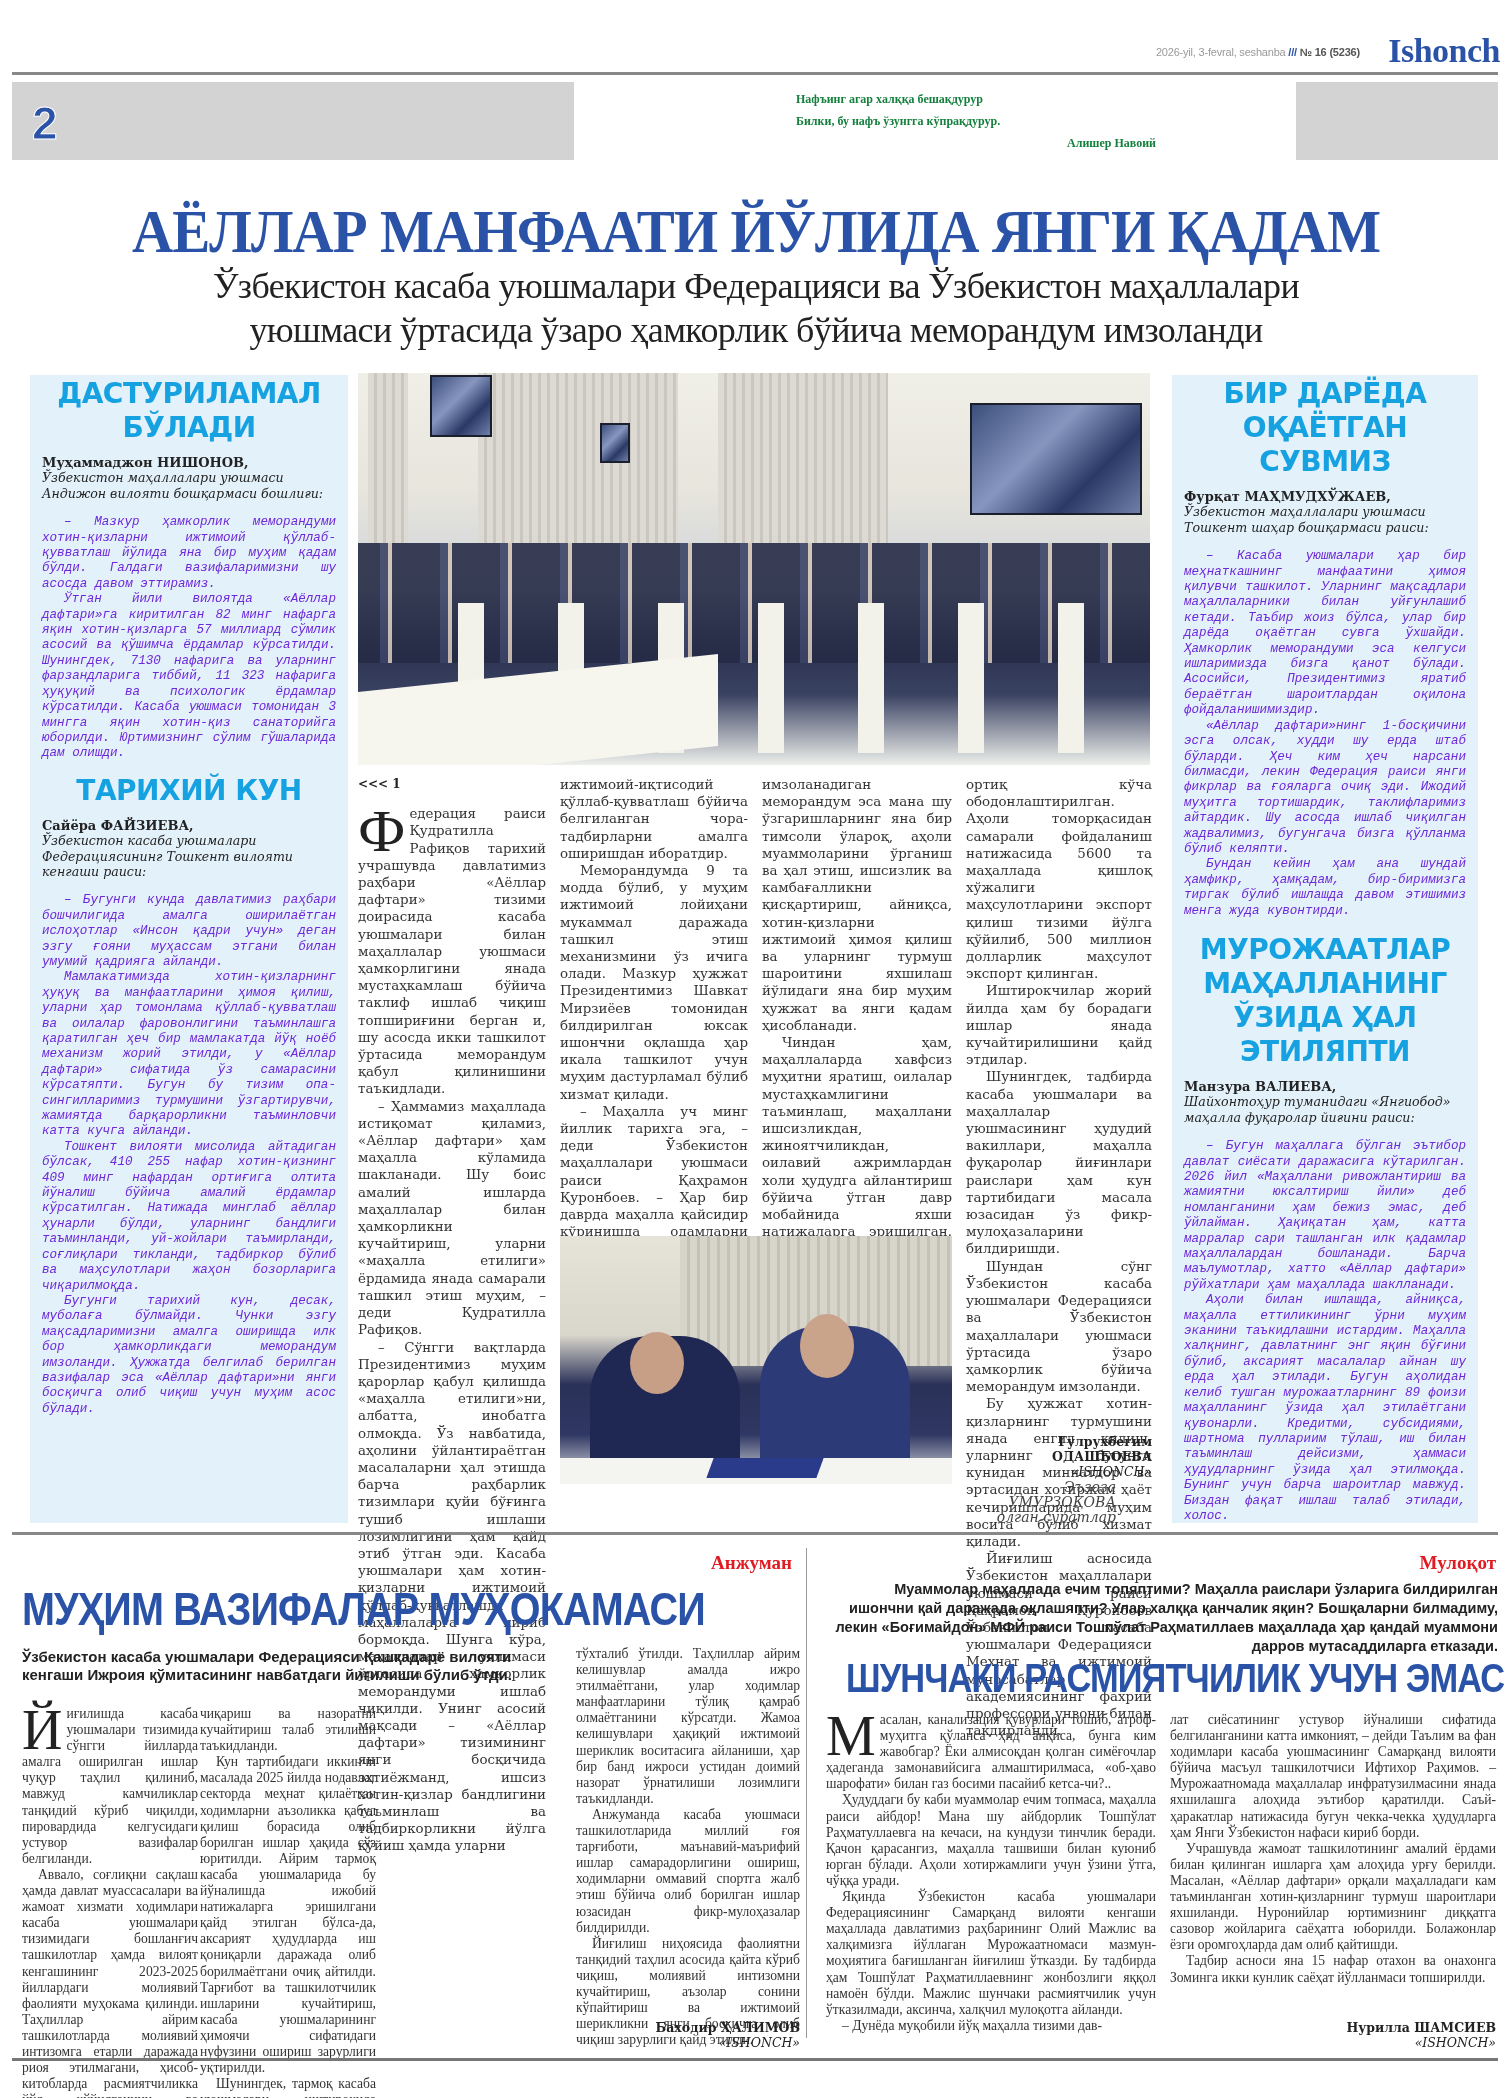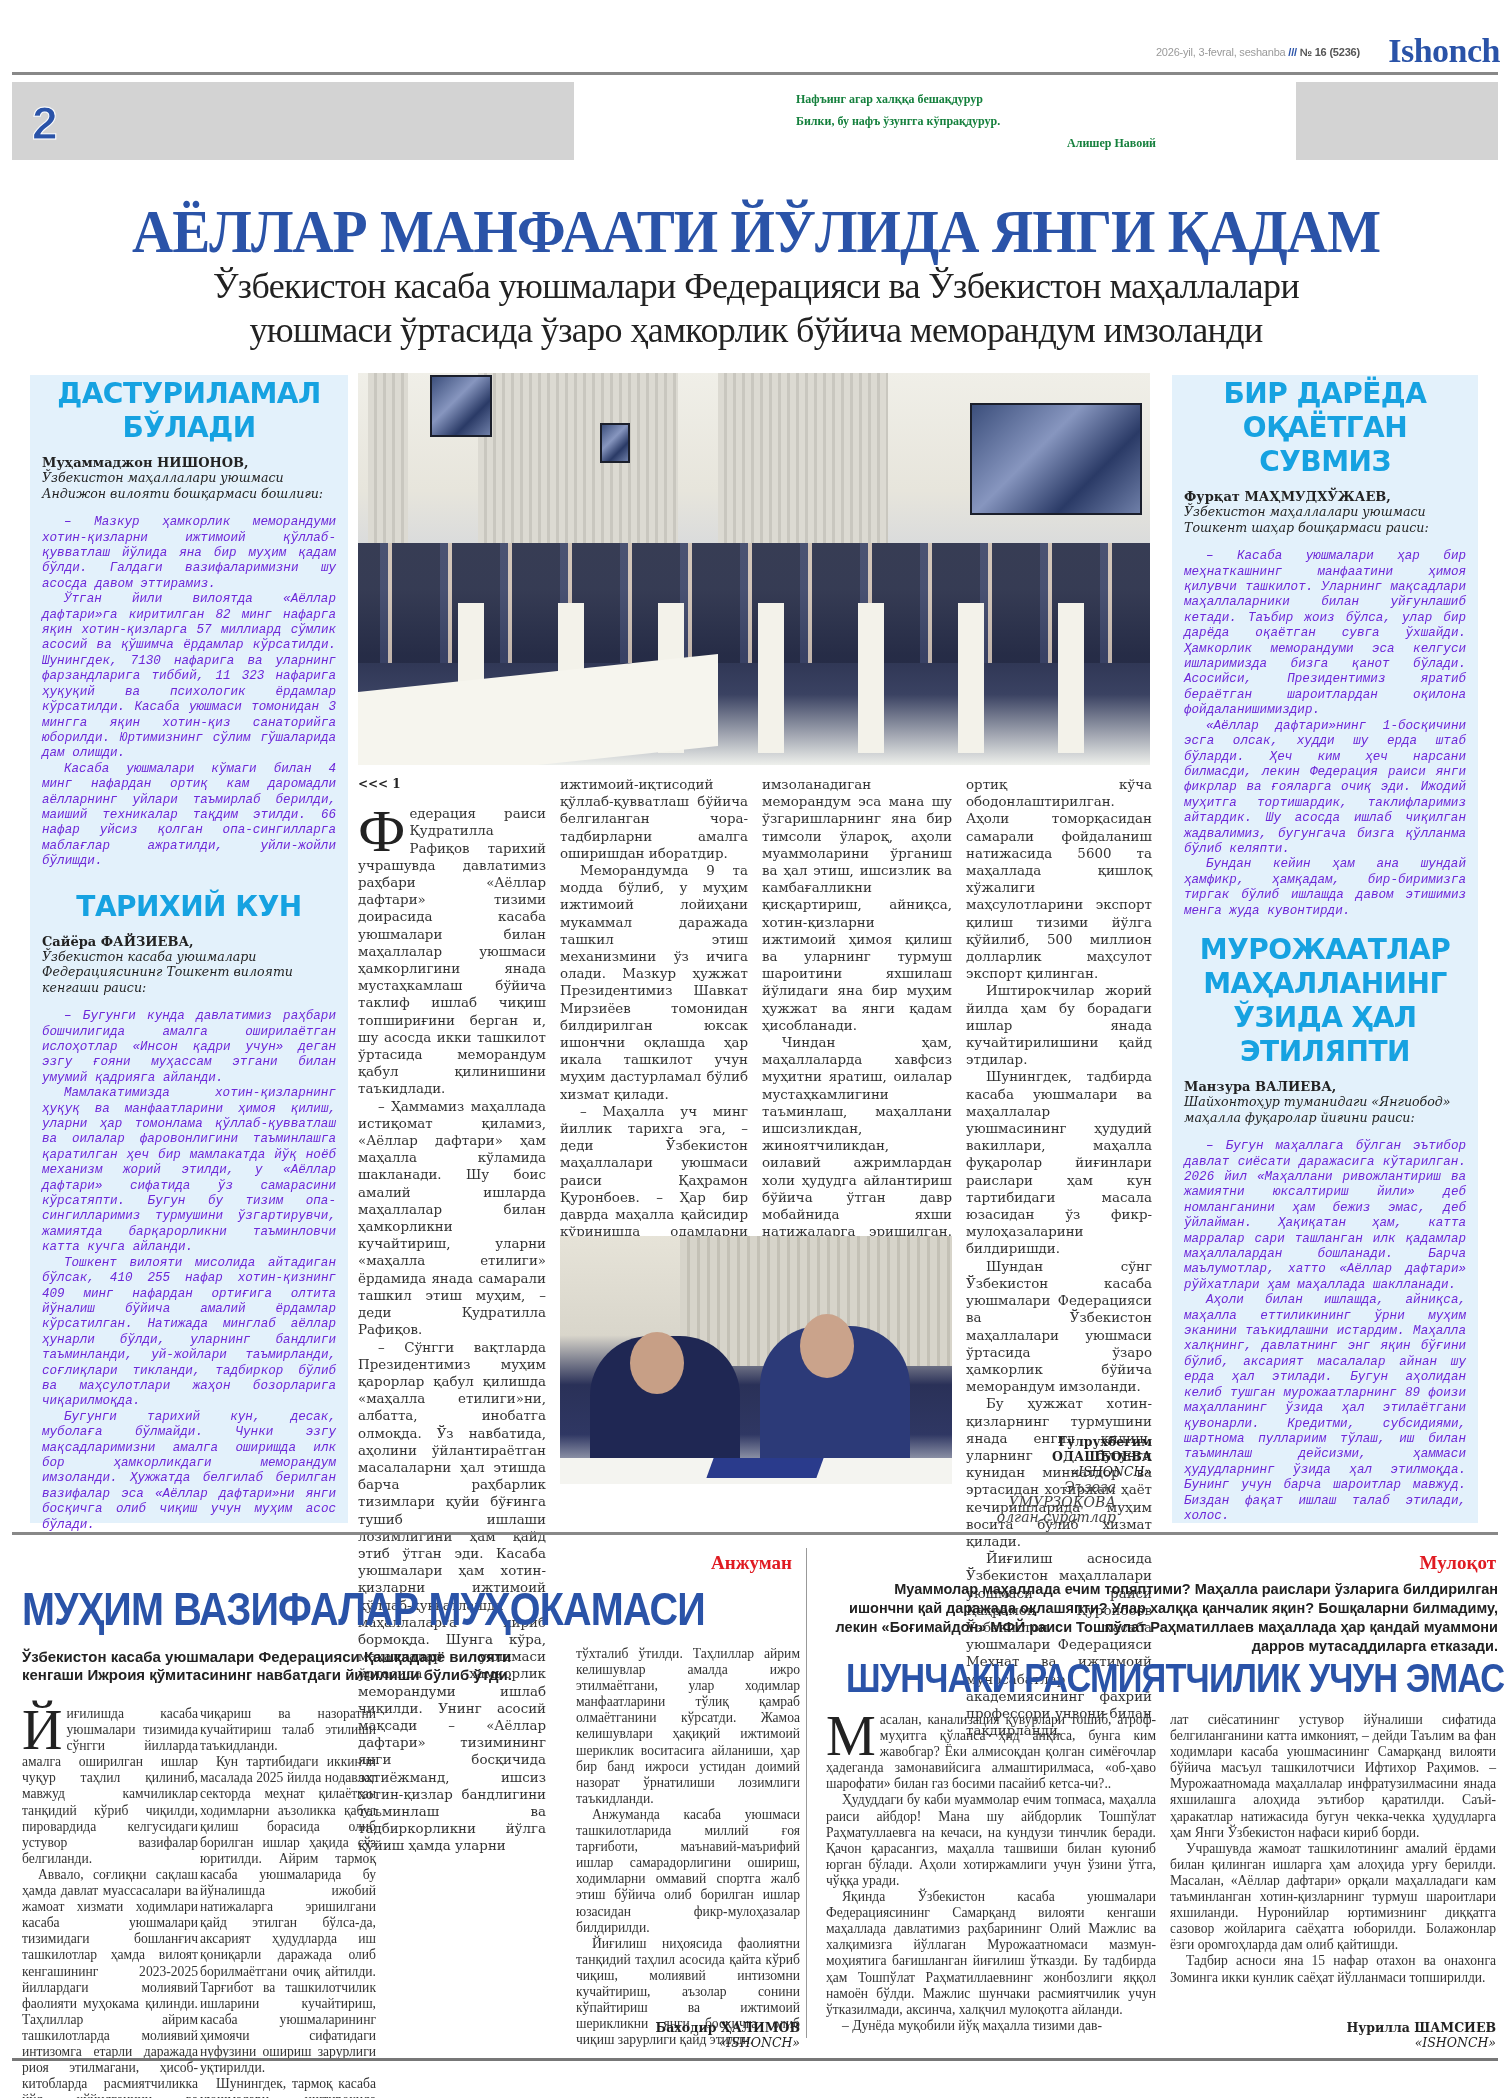--- a/index.html
+++ b/index.html
@@ -126,23 +126,22 @@
   <div>уюшмаси ўртасида ўзаро ҳамкорлик бўйича меморандум имзоланди</div>
 </div>
 
 <aside class="side left">
   <section>
     <h3>ДАСТУРИЛАМАЛ БЎЛАДИ</h3>
     <div class="by-name">Муҳаммаджон НИШОНОВ,</div>
     <div class="by-role">Ўзбекистон маҳаллалари уюшмаси Андижон вилояти бошқармаси бошлиғи:</div>
     <p>– Мазкур ҳамкорлик меморандуми хотин-қизларни ижтимоий қўллаб-қувватлаш йўлида яна бир муҳим қадам бўлди. Галдаги вазифаларимизни шу асосда давом эттирамиз.</p>
     <p>Ўтган йили вилоятда «Аёллар дафтари»га киритилган 82 минг нафарга яқин хотин-қизларга 57 миллиард сўмлик асосий ва қўшимча ёрдамлар кўрсатилди. Шунингдек, 7130 нафарига ва уларнинг фарзандларига тиббий, 11 323 нафарига ҳуқуқий ва психологик ёрдамлар кўрсатилди. Касаба уюшмаси томонидан 3 мингга яқин хотин-қиз санаторийга юборилди. Юртимизнинг сўлим гўшаларида дам олишди.</p>
-    <p>Касаба уюшмалари кўмаги билан 4 минг нафардан ортиқ кам даромадли аёлларнинг уйлари таъмирлаб берилди, маиший техникалар тақдим этилди. 66 нафар уйсиз қолган опа-сингилларга маблағлар ажратилди, уйли-жойли бўлишди.</p>
-  </section>
-  <section style="margin-top:20px">
+  </section>
+  <section style="margin-top:12px">
     <h3>ТАРИХИЙ КУН</h3>
     <div class="by-name">Сайёра ФАЙЗИЕВА,</div>
     <div class="by-role">Ўзбекистон касаба уюшмалари Федерациясининг Тошкент вилояти кенгаши раиси:</div>
     <p>– Бугунги кунда давлатимиз раҳбари бошчилигида амалга оширилаётган ислоҳотлар «Инсон қадри учун» деган эзгу ғояни муҳассам этгани билан умумий қадрияга айланди.</p>
     <p>Мамлакатимизда хотин-қизларнинг ҳуқуқ ва манфаатларини ҳимоя қилиш, уларни ҳар томонлама қўллаб-қувватлаш ва оилалар фаровонлигини таъминлашга қаратилган ҳеч бир мамлакатда йўқ ноёб механизм жорий этилди, у «Аёллар дафтари» сифатида ўз самарасини кўрсатяпти. Бугун бу тизим опа-сингилларимиз турмушини ўзгартирувчи, жамиятда барқарорликни таъминловчи катта кучга айланди.</p>
     <p>Тошкент вилояти мисолида айтадиган бўлсак, 410 255 нафар хотин-қизнинг 409 минг нафардан ортиғига олтита йўналиш бўйича амалий ёрдамлар кўрсатилган. Натижада минглаб аёллар ҳунарли бўлди, уларнинг бандлиги таъминланди, уй-жойлари таъмирланди, соғлиқлари тикланди, тадбиркор бўлиб ва маҳсулотлари жаҳон бозорларига чиқарилмоқда.</p>
     <p>Бугунги тарихий кун, десак, муболаға бўлмайди. Чунки эзгу мақсадларимизни амалга оширишда илк бор ҳамкорликдаги меморандум имзоланди. Ҳужжатда белгилаб берилган вазифалар эса «Аёллар дафтари»ни янги босқичга олиб чиқиш учун муҳим асос бўлади.</p>
   </section>
 </aside>
 

